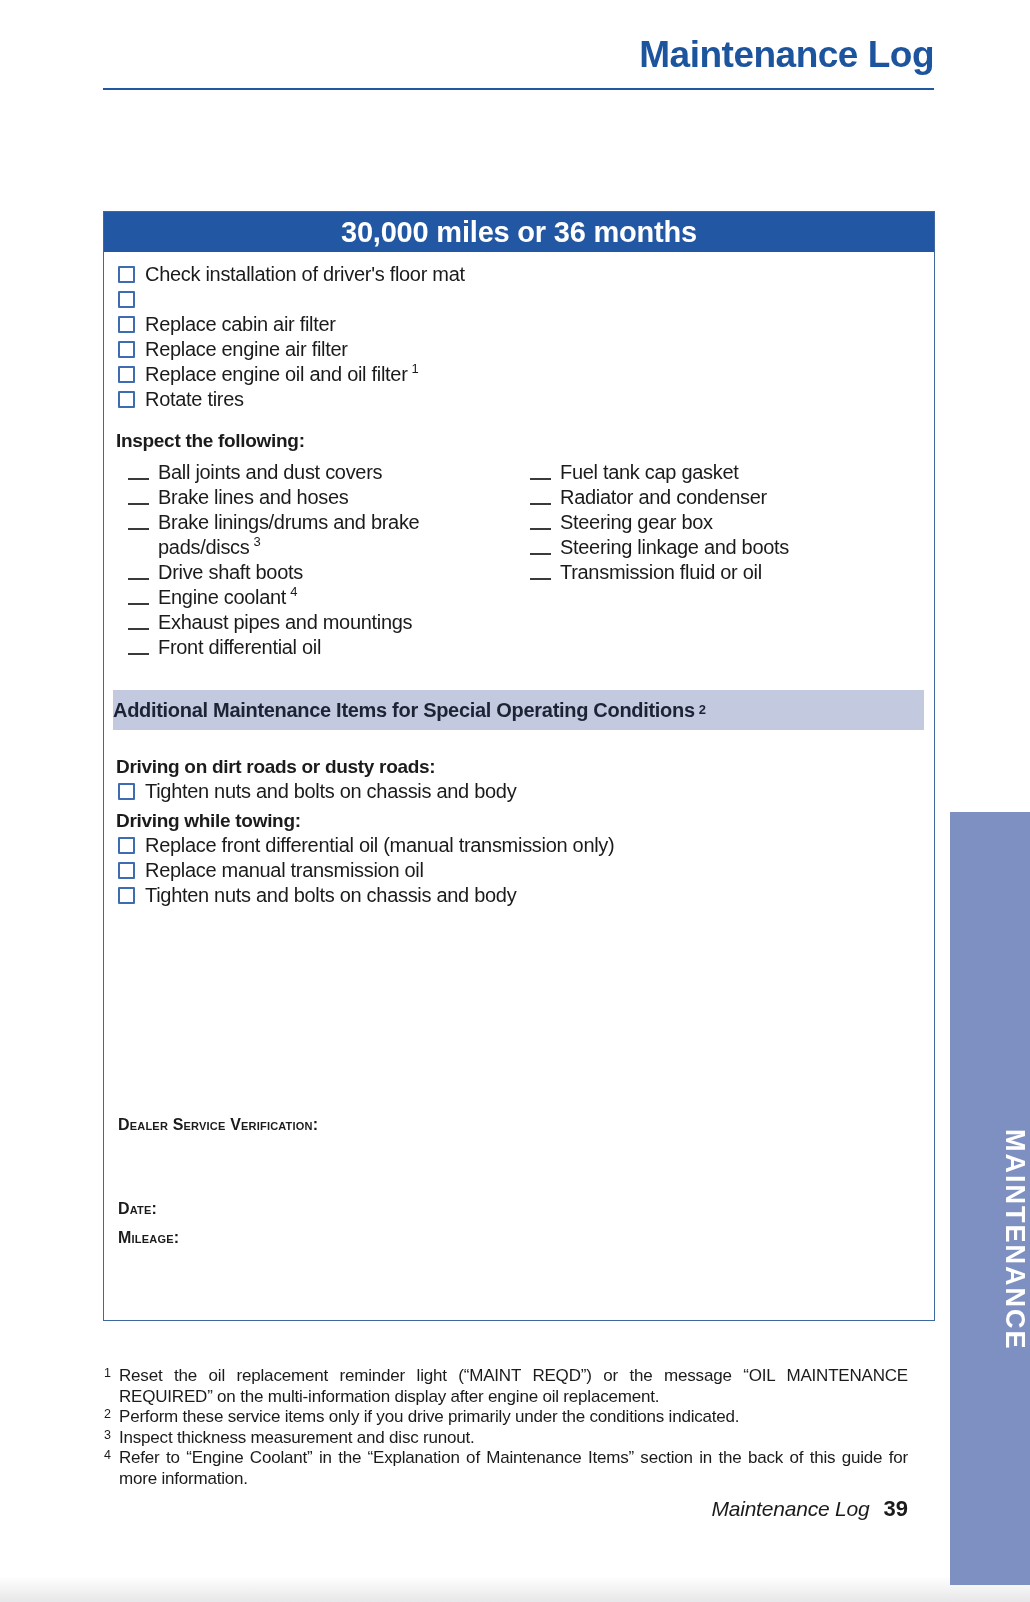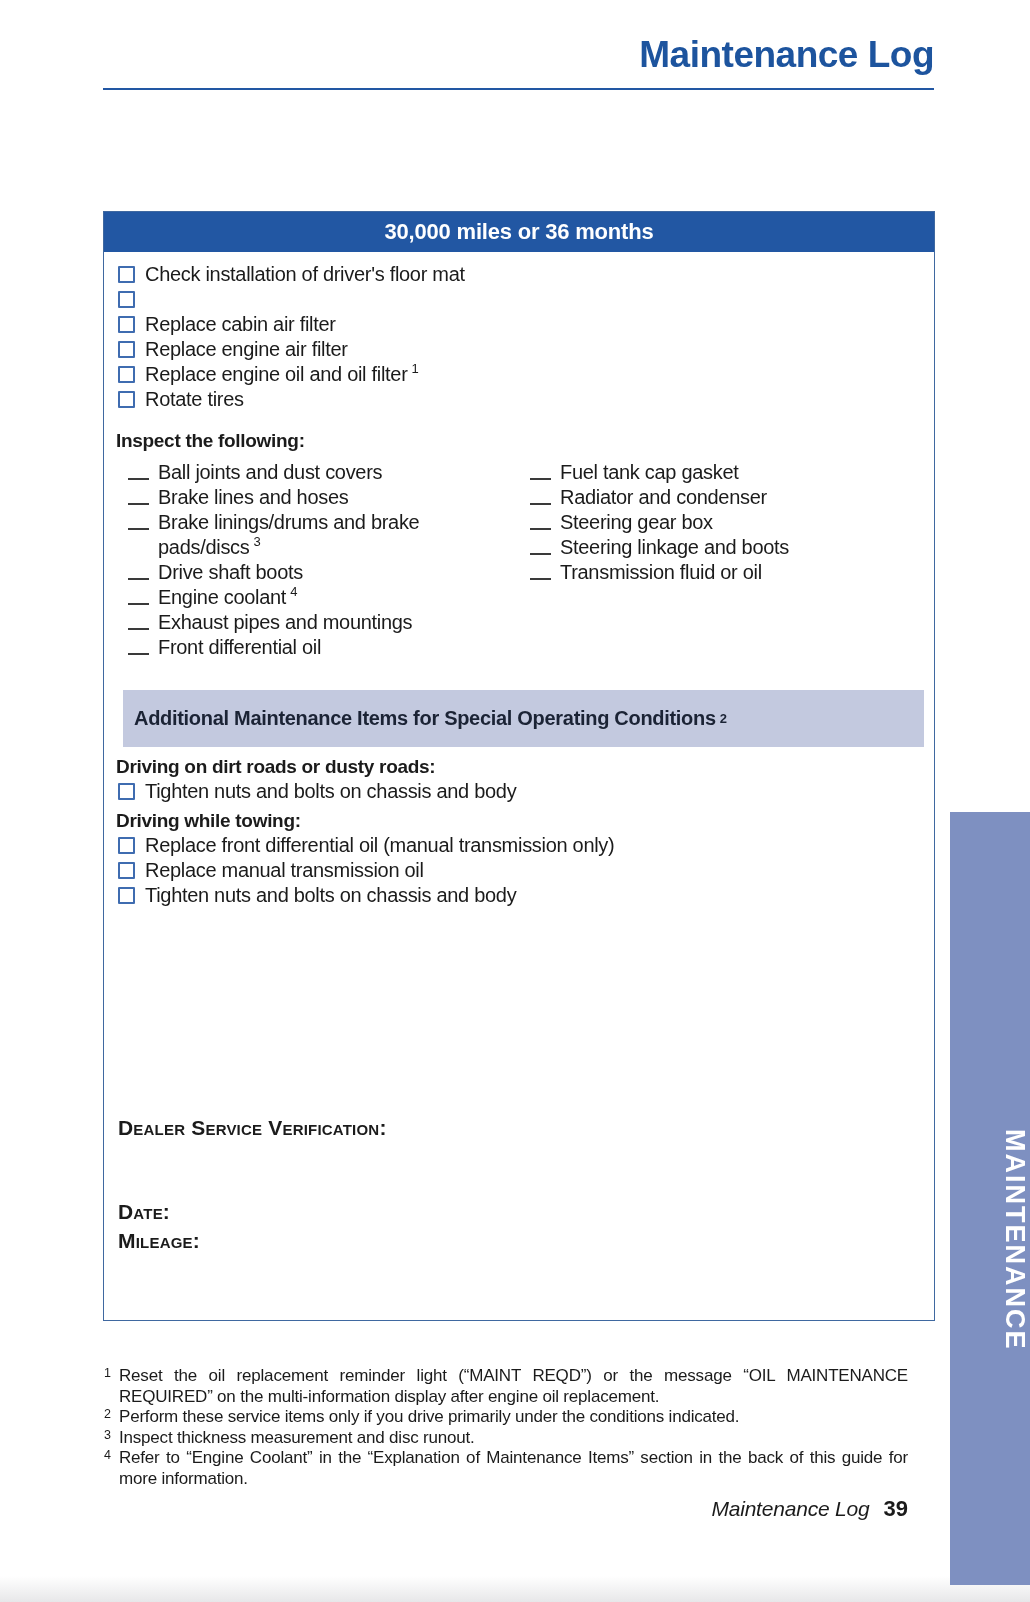--- a/index.html
+++ b/index.html
@@ -30,21 +30,21 @@
   }
   
   .card{
     position:absolute;left:103px;top:211px;width:832px;height:1110px;
     border:1.5px solid var(--border,#3f68a0);
     box-sizing:border-box;background:#fff;
   }
   .card-header{
     position:absolute;left:0;top:0;right:0;height:40px;
     background:var(--accent,#2257a3);
-    color:#ffffff;font-size:22px;font-weight:bold;
+    color:#ffffff;font-size:29px;font-weight:bold;
     display:flex;align-items:center;justify-content:center;
     letter-spacing:-0.2px;
   }
   .top-checklist{position:absolute;left:12px;top:50px;right:16px;}
   .check-row{display:flex;align-items:flex-start;height:25px;}
   .checkbox{
     flex:0 0 auto;width:13px;height:13px;margin:4px 10px 0 2px;
     border:2px solid var(--checkbox,#3f6cb0);border-radius:1px;background:#fff;
   }
   .check-label{font-size:20px;line-height:25px;}
@@ -58,33 +58,33 @@
   .inspect-col-right{flex:1 1 auto;}
   .inspect-row{display:flex;align-items:flex-start;}
   .blank{
     flex:0 0 auto;width:21px;height:0;border-bottom:2px solid #3a3a3a;
     margin:18px 9px 0 0;
   }
   .inspect-label{font-size:20px;line-height:25px;}
   .inspect-col-left .inspect-label{max-width:295px;}
   .inspect-col-right .inspect-label{max-width:352px;}
   .special-banner{
-    position:absolute;left:19px;right:10px;top:478px;height:57px;
+    position:absolute;left:9px;right:10px;top:478px;height:40px;
     background:var(--banner-bg,#c3c9df);
     display:flex;align-items:center;
-    padding-left:11px;box-sizing:border-box;
+    box-sizing:border-box;
     font-size:20px;font-weight:bold;color:#1b2335;
   }
   .special-sections{position:absolute;left:12px;top:526px;right:10px;}
   .special-section-0{position:absolute;top:16px;left:0;right:0;}
   .special-section-1{position:absolute;top:70px;left:0;right:0;}
   .special-section .section-heading{margin:0;}
   
   .smallcaps{
-    font-variant:small-caps;font-weight:bold;font-size:21px;
+    font-variant:small-caps;font-weight:bold;font-size:16px;
     letter-spacing:0.2px;
   }
   .dealer-label{position:absolute;left:14px;top:904px;}
   .date-label{position:absolute;left:14px;top:988px;}
   .mileage-label{position:absolute;left:14px;top:1017px;}
   
   .side-tab{
     position:absolute;left:950px;top:812px;width:80px;height:773px;
     background:var(--tab-bg,#7e90c1);z-index:1;
   }

